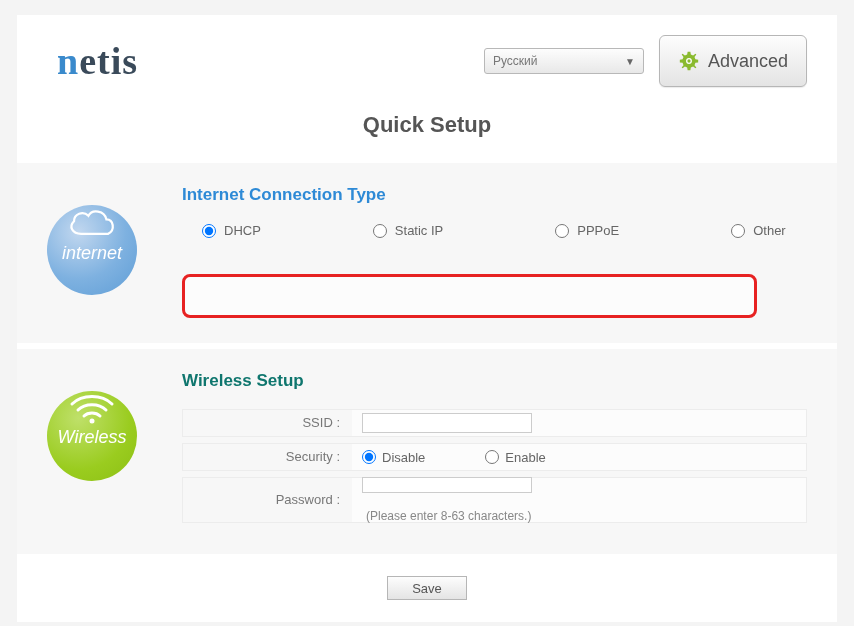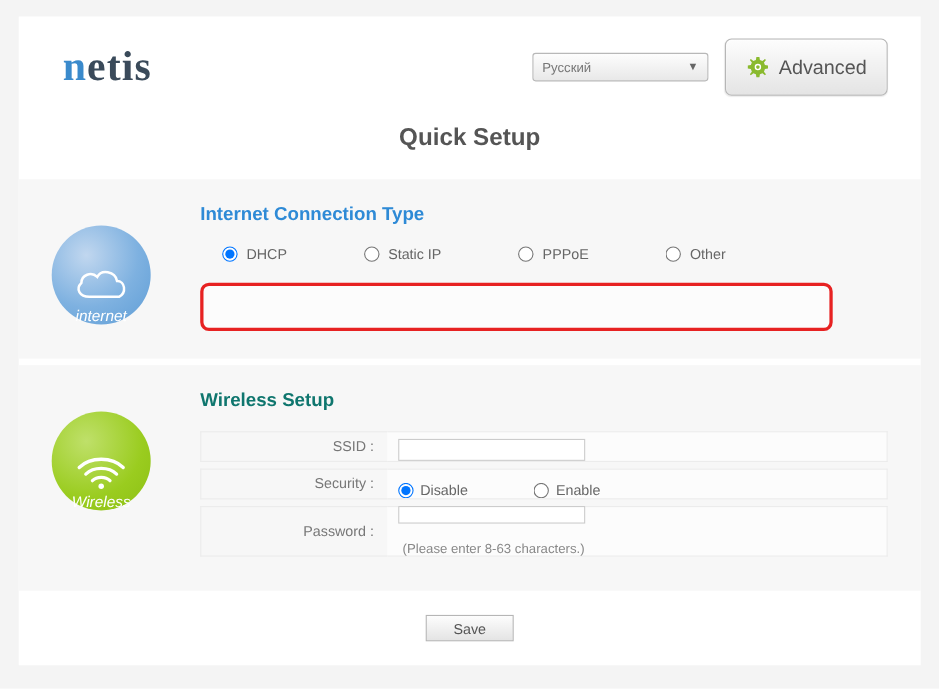--- a/index.html
+++ b/index.html
@@ -71,32 +71,32 @@
       background: #f7f7f7;
       padding: 22px 30px 25px 30px;
       display: flex;
       gap: 25px;
       position: relative;
     }
     .section + .section { margin-top: 6px; }
     .badge-col { width: 110px; display: flex; align-items: flex-start; padding-top: 20px; }
     .badge {
       width: 90px; height: 90px; border-radius: 50%;
-      display: flex; flex-direction: column; align-items: center; justify-content: flex-end;
-      color: #fff; font-style: italic; font-size: 14px;
+      display: flex; flex-direction: column; align-items: center; justify-content: flex-start;
+      color: #fff; font-style: italic; font-size: 18px;
     }
     .badge-internet { background: radial-gradient(circle at 35% 30%, #c1d7ef, #7eb1e0 55%, #5e9dd6); }
     .badge-wireless { background: radial-gradient(circle at 35% 30%, #bfe06a, #9acc1f 60%, #8cbf14); }
     .cloud-svg { width: 54px; height: 36px; margin-bottom: 2px; }
     .wifi-svg { width: 48px; height: 34px; margin-bottom: 2px; }
     .section-body { flex: 1; }
     .section-title { font-size: 17px; font-weight: bold; margin-bottom: 18px; }
     .title-internet { color: #2e8ad6; }
     .title-wireless { color: #0f766e; }
-    .radios { display: flex; gap: 70px; padding-left: 20px; margin-bottom: 19px; }
+    .radios { display: flex; gap: 112px; padding-left: 20px; margin-bottom: 36px; }
     .radio-item { display: flex; align-items: center; gap: 8px; font-size: 13px; color: #666; }
     .radio-item input { width: 14px; height: 14px; cursor: pointer; }
     .highlight-box {
       border: 3px solid #e72222;
       border-radius: 8px;
       height: 44px;
       background: #fcfcfc;
       margin-left: 0;
       margin-right: 50px;
     }
@@ -105,21 +105,21 @@
     }
     .form-label {
       width: 170px; text-align: right; padding-right: 12px;
       font-size: 13px; color: #777;
       border: 1px solid #ececec; border-right: none;
       background: #f7f7f7;
       height: 28px; line-height: 26px;
     }
     .form-control-cell {
       flex: 1; border: 1px solid #ececec; border-left: none;
-      background: #fcfcfc; height: 28px; display: flex; align-items: flex-end;
+      background: #fcfcfc; height: 28px; display: flex; align-items: center;
       padding-left: 10px; gap: 50px;
     }
     .form-control-cell input[type=text], .form-control-cell input[type=password] {
       width: 170px; height: 20px; border: 1px solid #ccc; font-size: 12px; padding: 0 4px;
     }
     .hint { font-size: 12px; color: #888; padding-left: 4px; }
     .radios-inline { display: flex; gap: 60px; font-size: 13px; color: #666; }
     .radios-inline .radio-item { gap: 6px; }
     .save-row { text-align: center; padding: 22px 0; }
     .save-btn {

